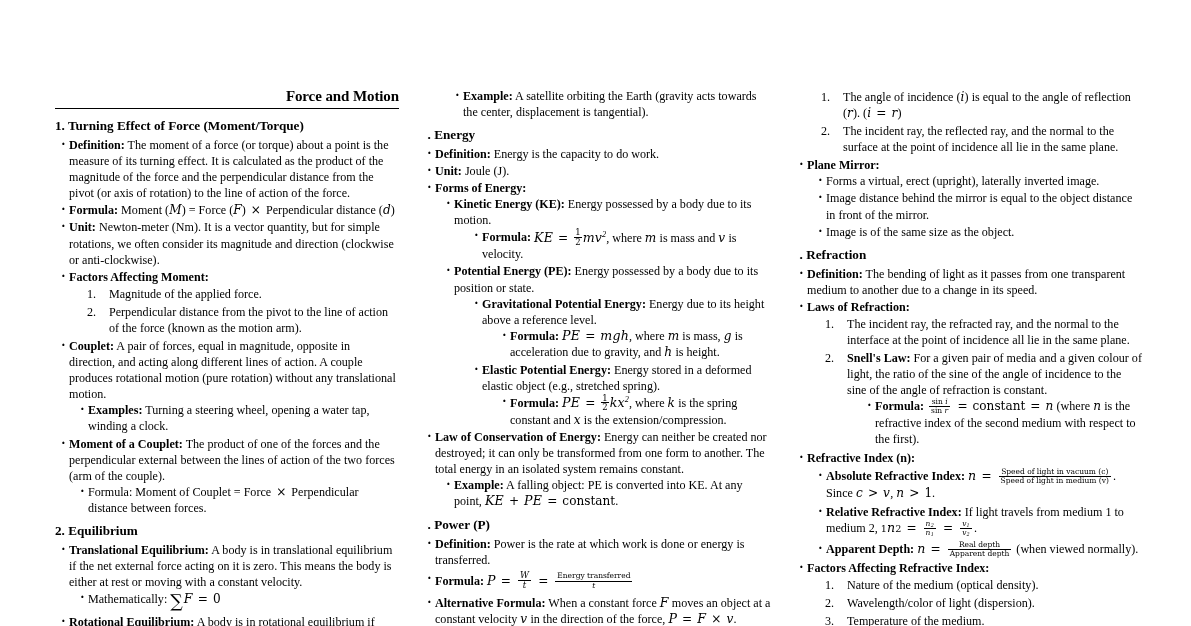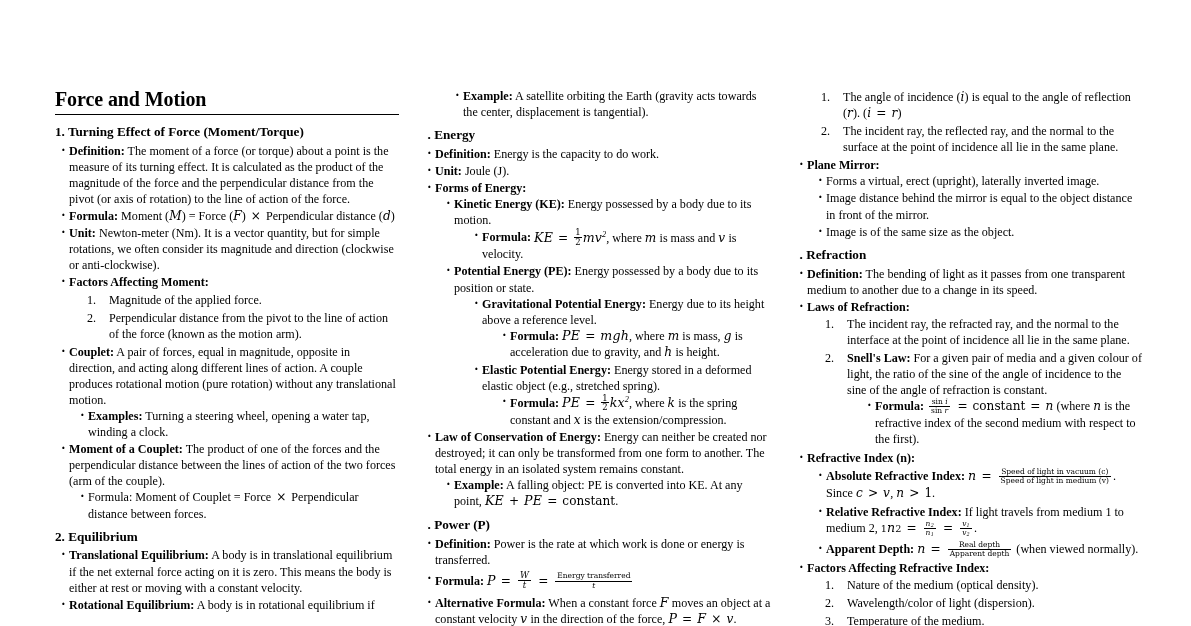--- a/index.html
+++ b/index.html
@@ -31,25 +31,26 @@
   }
   .col {
     width: 344px;
     overflow: hidden;
     height: 538px;
   }
   .col + .col { margin-left: 28px; }
 
   
   .doc-title {
-    font-size: 20px;
+    font-size: 15px;
     font-weight: bold;
     line-height: 1.15;
     margin: 0 0 3px 0;
     letter-spacing: -0.1px;
+    text-align: right;
   }
   .title-rule {
     border: 0;
     border-top: 1.6px solid #000;
     margin: 0 0 9px 0;
     width: 100%;
   }
   .h2 {
     font-size: 13.2px;
     font-weight: bold;
@@ -203,34 +204,39 @@
         </li>
         <li class="b">
           <b>Couplet:</b><span> A pair of forces, equal in magnitude, opposite in direction, and acting along different lines of action. A couple produces rotational motion (pure rotation) without any translational motion.</span>
           <ul class="lvl2">
             <li class="b">
               <b>Examples:</b><span> Turning a steering wheel, opening a water tap, winding a clock.</span>
             </li>
           </ul>
         </li>
         <li class="b">
-          <b>Moment of a Couplet:</b><span> The product of one of the forces and the perpendicular distance between the lines of action of the two forces (arm of the couple).</span>
+          <b>Moment of a Couplet:</b><span> The product of one of the forces and the perpendicular external between the lines of action of the two forces (arm of the couple).</span>
           <ul class="lvl2">
             <li class="b">
               <span>Formula: Moment of Couplet = Force <span class="op">×</span> Perpendicular distance between forces.</span>
             </li>
           </ul>
         </li>
       </ul>
 
       <div class="h2">2. Equilibrium</div>
 
       <ul class="lvl1">
         <li class="b">
           <b>Translational Equilibrium:</b><span> A body is in translational equilibrium if the net external force acting on it is zero. This means the body is either at rest or moving with a constant velocity.</span>
+          <ul class="lvl2">
+            <li class="b">
+              <span>Mathematically: <span class="sigma">∑</span><span class="math big">F</span> <span class="op">=</span> <span class="mathup">0</span></span>
+            </li>
+          </ul>
         </li>
         <li class="b">
           <b>Rotational Equilibrium:</b><span> A body is in rotational equilibrium if</span>
         </li>
       </ul>
     </div>
 
     <div class="col">
 
       <ul class="lvl1" style="margin-left:28px;">

